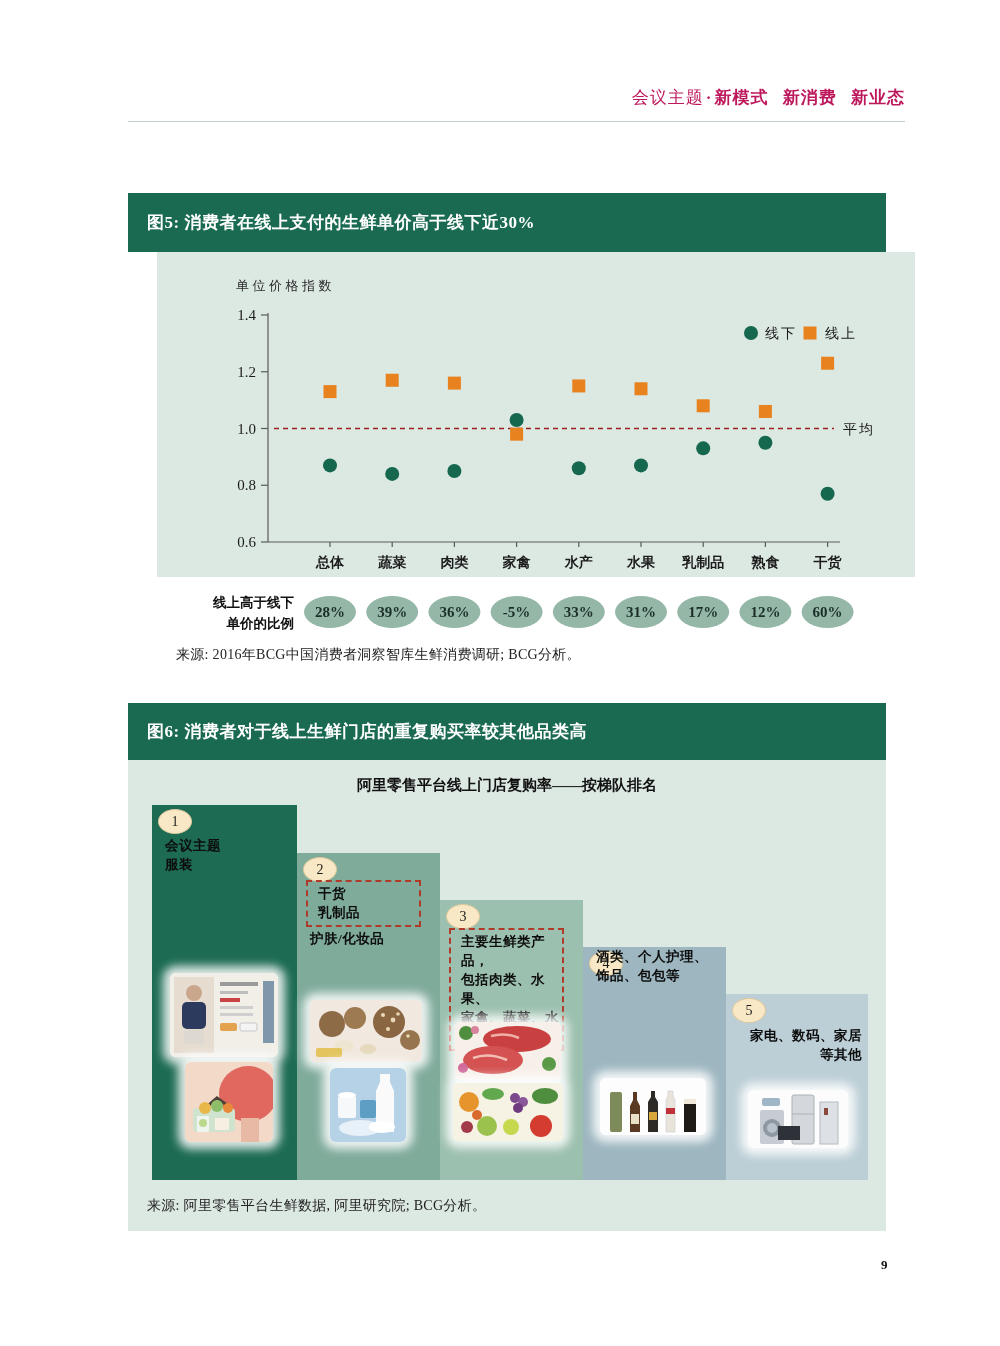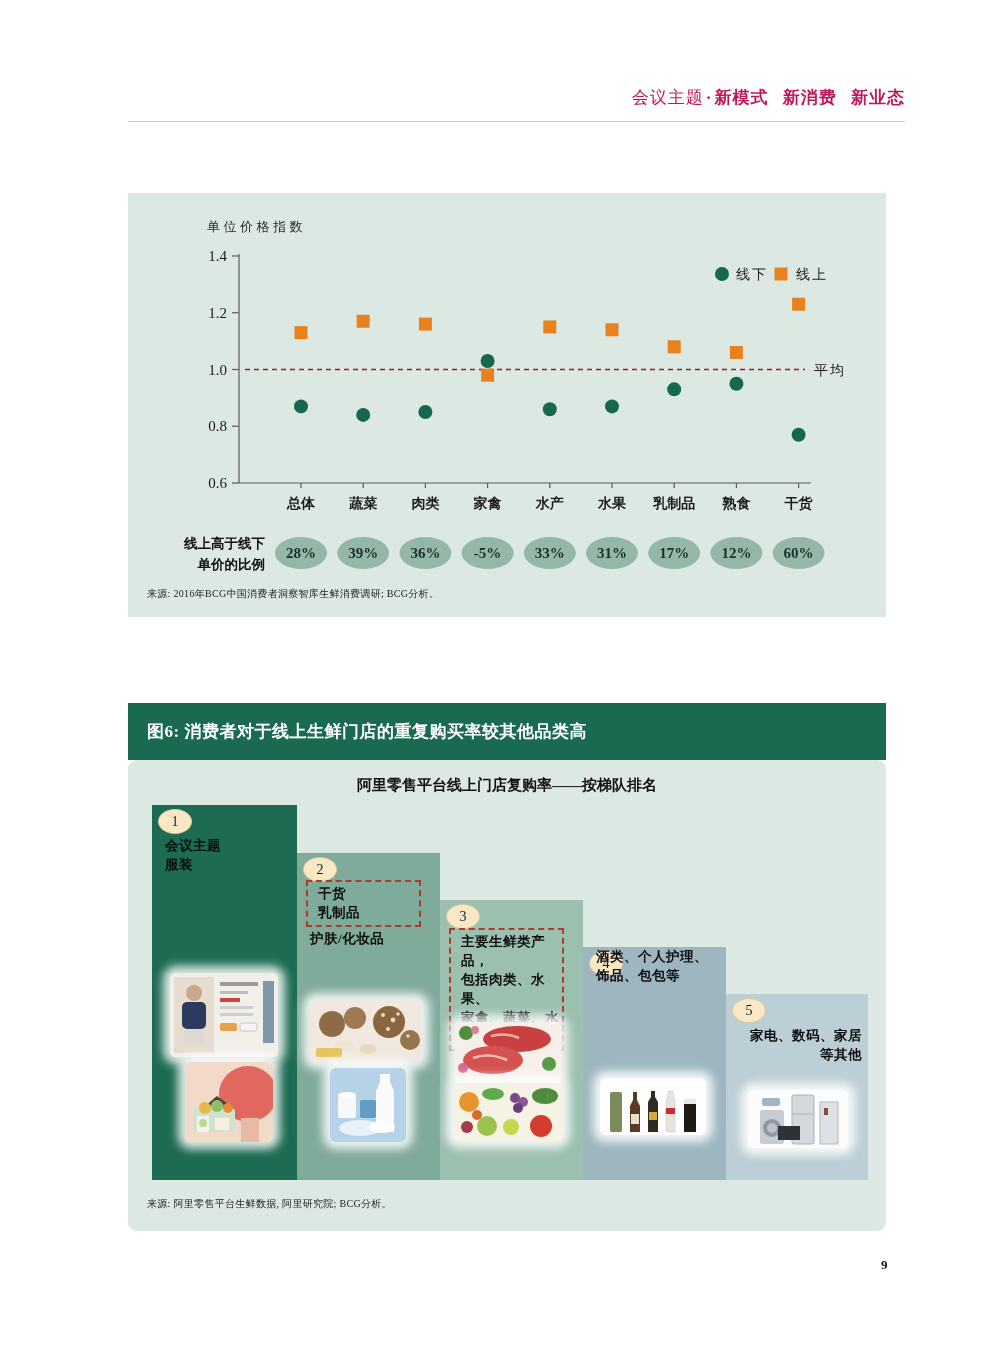--- a/index.html
+++ b/index.html
@@ -9,21 +9,21 @@
   .doc-header{position:absolute;top:86px;right:95px;text-align:right;font-size:17px;letter-spacing:1px;}
   .doc-header .prefix{font-weight:normal;}
   .doc-header .sep{font-weight:bold;padding:0 2px;}
   .doc-header .emph{font-weight:bold;word-spacing:9px;}
   .header-rule{position:absolute;top:121px;left:128px;width:777px;height:1px;background:#c3cfce;}
   
   .panel{position:absolute;left:128px;width:758px;}
   .panel-header{height:59px;display:flex;align-items:center;}
   .panel-header .ptitle{color:#ffffff;font-weight:bold;font-size:17px;padding-left:19px;letter-spacing:0.5px;}
   .panel-body{position:relative;width:758px;}
-  .source-line{position:absolute;left:19px;font-size:10px;color:#222;letter-spacing:0.3px;}
+  .source-line{position:absolute;left:19px;font-size:14px;color:#222;letter-spacing:0.3px;}
   
   .fig6-subtitle{position:absolute;top:16px;left:0;width:100%;text-align:center;
                  font-weight:bold;font-size:15px;color:#111;}
   .tier{position:absolute;}
   .badge{position:absolute;left:6px;top:4px;width:32px;height:23px;border-radius:50%;
          border:1px solid #ddc89c;display:flex;align-items:center;justify-content:center;
          font-size:14px;color:#1b1b1b;}
   .tier-content{position:relative;padding-left:13px;padding-right:6px;}
   .tier-line{font-size:13.5px;font-weight:bold;line-height:19px;color:#0d0d0d;letter-spacing:0.5px;}
   .dashed-box{border:2px dashed #b03a2a;padding:2px 3px 3px 10px;margin:0 13px 2px -4px;}
@@ -36,21 +36,24 @@
 <body>
 
 <div id="page">
 
   <div class="doc-header" style="color: #be185d;">
     <span class="prefix">会议主题</span><span class="sep">·</span><span class="emph">新模式 新消费 新业态</span>
   </div>
   <div class="header-rule"></div>
 
   <div class="panel" style="top:193px;">
-    <div class="panel-body" id="fig5-body" style="height: 424px; background: rgb(220, 232, 226);">
+    <div class="panel-header" id="fig5-head" style="background: rgb(26, 106, 81);">
+      <span class="ptitle">图5: 消费者在线上支付的生鲜单价高于线下近30%</span>
+    </div>
+    <div class="panel-body" id="fig5-body" style="height: 325px; background: rgb(220, 232, 226); margin-left: 29px;">
       <svg id="fig5-chart" width="758" height="424">
           <text x="79" y="38" font-size="13" fill="#2b2b2b" letter-spacing="3.5">单位价格指数</text>
           <line x1="111" y1="61" x2="111" y2="290" stroke="#5a5a5a" stroke-width="1.2"></line>
           <line x1="111" y1="290" x2="683" y2="290" stroke="#5a5a5a" stroke-width="1.2"></line>
           <line x1="104" y1="63" x2="111" y2="63" stroke="#5a5a5a" stroke-width="1.2"></line>
           <text x="99" y="68" text-anchor="end" font-size="15" fill="#1c1c1c">1.4</text>
           <line x1="104" y1="119.75" x2="111" y2="119.75" stroke="#5a5a5a" stroke-width="1.2"></line>
           <text x="99" y="124.75" text-anchor="end" font-size="15" fill="#1c1c1c">1.2</text>
           <line x1="104" y1="176.5" x2="111" y2="176.5" stroke="#5a5a5a" stroke-width="1.2"></line>
           <text x="99" y="181.5" text-anchor="end" font-size="15" fill="#1c1c1c">1.0</text>
@@ -130,21 +133,21 @@
           </g>
         </svg>
       <div class="source-line" style="top:394px;">来源: 2016年BCG中国消费者洞察智库生鲜消费调研; BCG分析。</div>
     </div>
   </div>
 
   <div class="panel" style="top:703px;">
     <div class="panel-header" id="fig6-head" style="height: 57px; background: rgb(26, 106, 81);">
       <span class="ptitle">图6: 消费者对于线上生鲜门店的重复购买率较其他品类高</span>
     </div>
-    <div class="panel-body" id="fig6-body" style="height: 471px; background: rgb(220, 232, 226); border-radius: 9px;">
+    <div class="panel-body" id="fig6-body" style="height: 471px; background: rgb(220, 232, 226);">
       <div class="fig6-subtitle">阿里零售平台线上门店复购率——按梯队排名</div>
       <div id="tiers">
           <div class="tier" style="left: 24px; top: 45px; width: 145px; height: 375px; background: rgb(29, 107, 83);">
             <div class="badge" style="background: rgb(248, 232, 198);">1</div>
             <div class="tier-content" style="margin-top: 31px;">
               <div class="tier-line">会议主题</div>
               <div class="tier-line">服装</div>
             </div>
             <div class="photo" style="left: 18px; top: 168px; width: 108px; height: 84px;">
               <svg viewBox="0 0 108 84" preserveAspectRatio="none" width="100%" height="100%">

